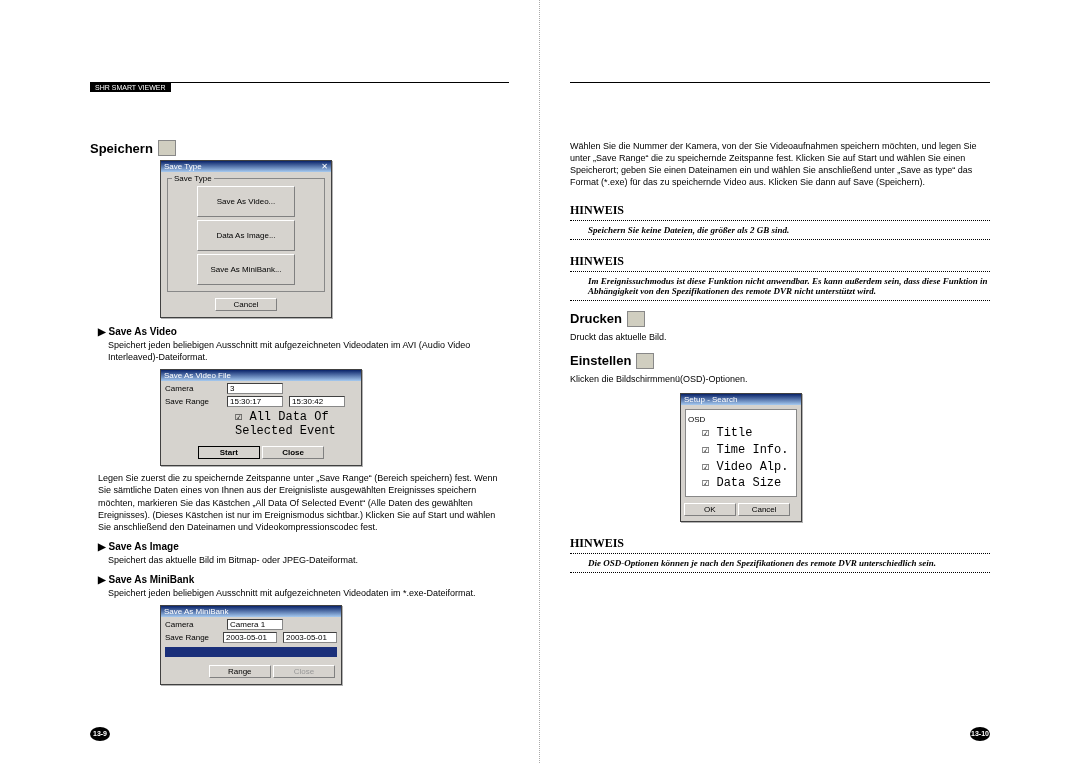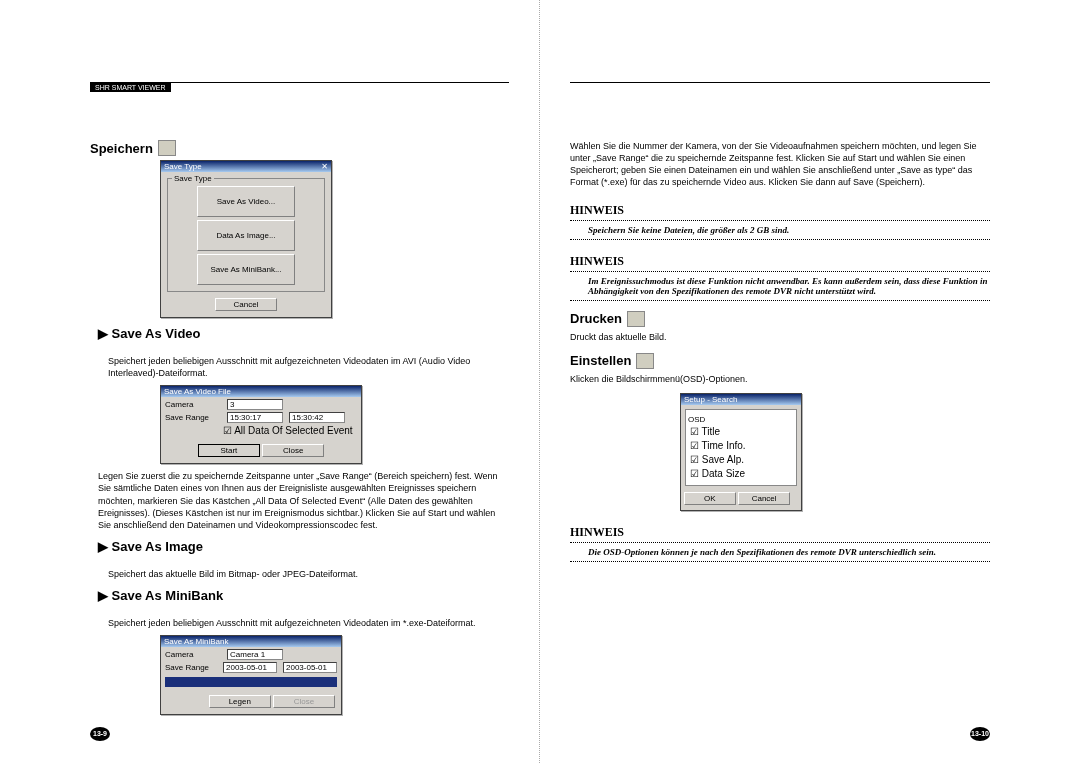--- a/index.html
+++ b/index.html
@@ -89,29 +89,29 @@
   }
   .hinweis-body {
     font-style: italic;
     font-weight: bold;
     font-size: 9px;
     font-family: Georgia, serif;
     padding: 2px 0 2px 18px;
   }
   .sub-head {
     font-weight: bold;
-    font-size: 13px;
+    font-size: 10px;
     margin-top: 8px;
     margin-left: 8px;
   }
   .body-text {
     font-size: 9px;
     line-height: 1.35;
     margin-left: 18px;
-    margin-top: 14px;
+    margin-top: 2px;
   }
   .body-text2 {
     font-size: 9px;
     line-height: 1.35;
     margin-left: 8px;
     margin-top: 6px;
   }
   .page-num {
     position: absolute;
     bottom: 22px;
@@ -164,21 +164,21 @@
   .input-drop {
     background: #fff;
     border: 1px solid #888;
     border-top-color: #404040;
     border-left-color: #404040;
     padding: 0 2px;
     font-size: 8px;
     min-width: 50px;
     display: inline-block;
   }
-  .chk { font-size: 10px; margin-left: 0; }
+  .chk { font-size: 12px; margin-left: 12px; font-family: Liberation Mono, monospace; }
   .chk::before { content: "☑ "; }
   .dlg-row { display: flex; gap: 6px; align-items: center; margin: 2px 4px; font-size: 8px; }
   .dlg-row label { width: 56px; }
   .progress { height: 10px; background: #1a2f7a; }
   .setup-list { background:#fff; border:1px solid #888; margin:4px; padding:4px; font-size:8px; line-height:1.4; }
 </style>
 </head>
 <body>
 
 <div class="spread">
@@ -224,21 +224,21 @@
           <span class="input-drop">3</span>
         </div>
         <div class="dlg-row">
           <label>Save Range</label>
           <span class="input-drop">15:30:17</span>
           <span class="input-drop">15:30:42</span>
         </div>
         <div class="dlg-row" style="margin-left:62px;">
           <span class="chk">All Data Of Selected Event</span>
         </div>
-        <div style="text-align:center; padding:6px 0;">
+        <div style="text-align:center; padding:6px 0;font-weight:bold;">
           <span class="dlg-btn dlg-btn-sm" style="border:1px solid #000;">Start</span>
           <span class="dlg-btn dlg-btn-sm">Close</span>
         </div>
       </div>
 
       <div class="body-text2">Legen Sie zuerst die zu speichernde Zeitspanne unter „Save Range“ (Bereich speichern) fest. Wenn Sie sämtliche Daten eines von Ihnen aus der Ereignisliste ausgewählten Ereignisses speichern möchten, markieren Sie das Kästchen „All Data Of Selected Event“ (Alle Daten des gewählten Ereignisses). (Dieses Kästchen ist nur im Ereignismodus sichtbar.) Klicken Sie auf Start und wählen Sie anschließend den Dateinamen und Videokompressionscodec fest.</div>
 
       <div class="sub-head">▶ Save As Image</div>
       <div class="body-text">Speichert das aktuelle Bild im Bitmap- oder JPEG-Dateiformat.</div>
 
@@ -253,21 +253,21 @@
           <label>Camera</label>
           <span class="input-drop">Camera 1</span>
         </div>
         <div class="dlg-row">
           <label>Save Range</label>
           <span class="input-drop" style="min-width:48px;">2003-05-01</span>
           <span class="input-drop" style="min-width:48px;">2003-05-01</span>
         </div>
         <div class="progress" style="margin:4px;"></div>
         <div style="text-align:right; padding:4px 6px 6px 0;">
-          <span class="dlg-btn dlg-btn-sm">Legen</span>
+          <span class="dlg-btn dlg-btn-sm">Range</span>
           <span class="dlg-btn dlg-btn-sm" style="color:#999;">Close</span>
         </div>
       </div>
     </div>
 
     <div class="page-num left">13-9</div>
   </div>
 
   <div class="page right">
     <div class="header-right"></div>
@@ -298,21 +298,21 @@
       <div class="body-text2" style="margin-left:0; margin-top:0;">Klicken die Bildschirmmenü(OSD)-Optionen.</div>
 
       <div class="dlg" style="width:120px; margin:8px 0 0 110px;">
         <div class="dlg-title">
           <span>Setup - Search</span>
         </div>
         <div class="setup-list">
           <div style="margin-left:-2px;">OSD</div>
           <div class="chk">Title</div>
           <div class="chk">Time Info.</div>
-          <div class="chk">Save Alp.</div>
+          <div class="chk">Video Alp.</div>
           <div class="chk">Data Size</div>
         </div>
         <div style="text-align:center; padding:2px 8px 5px 0;">
           <span class="dlg-btn dlg-btn-sm" style="min-width:30px;">OK</span>
           <span class="dlg-btn dlg-btn-sm" style="min-width:30px;">Cancel</span>
         </div>
       </div>
 
       <div class="hinweis-title">HINWEIS</div>
       <div class="dotted-line"></div>

